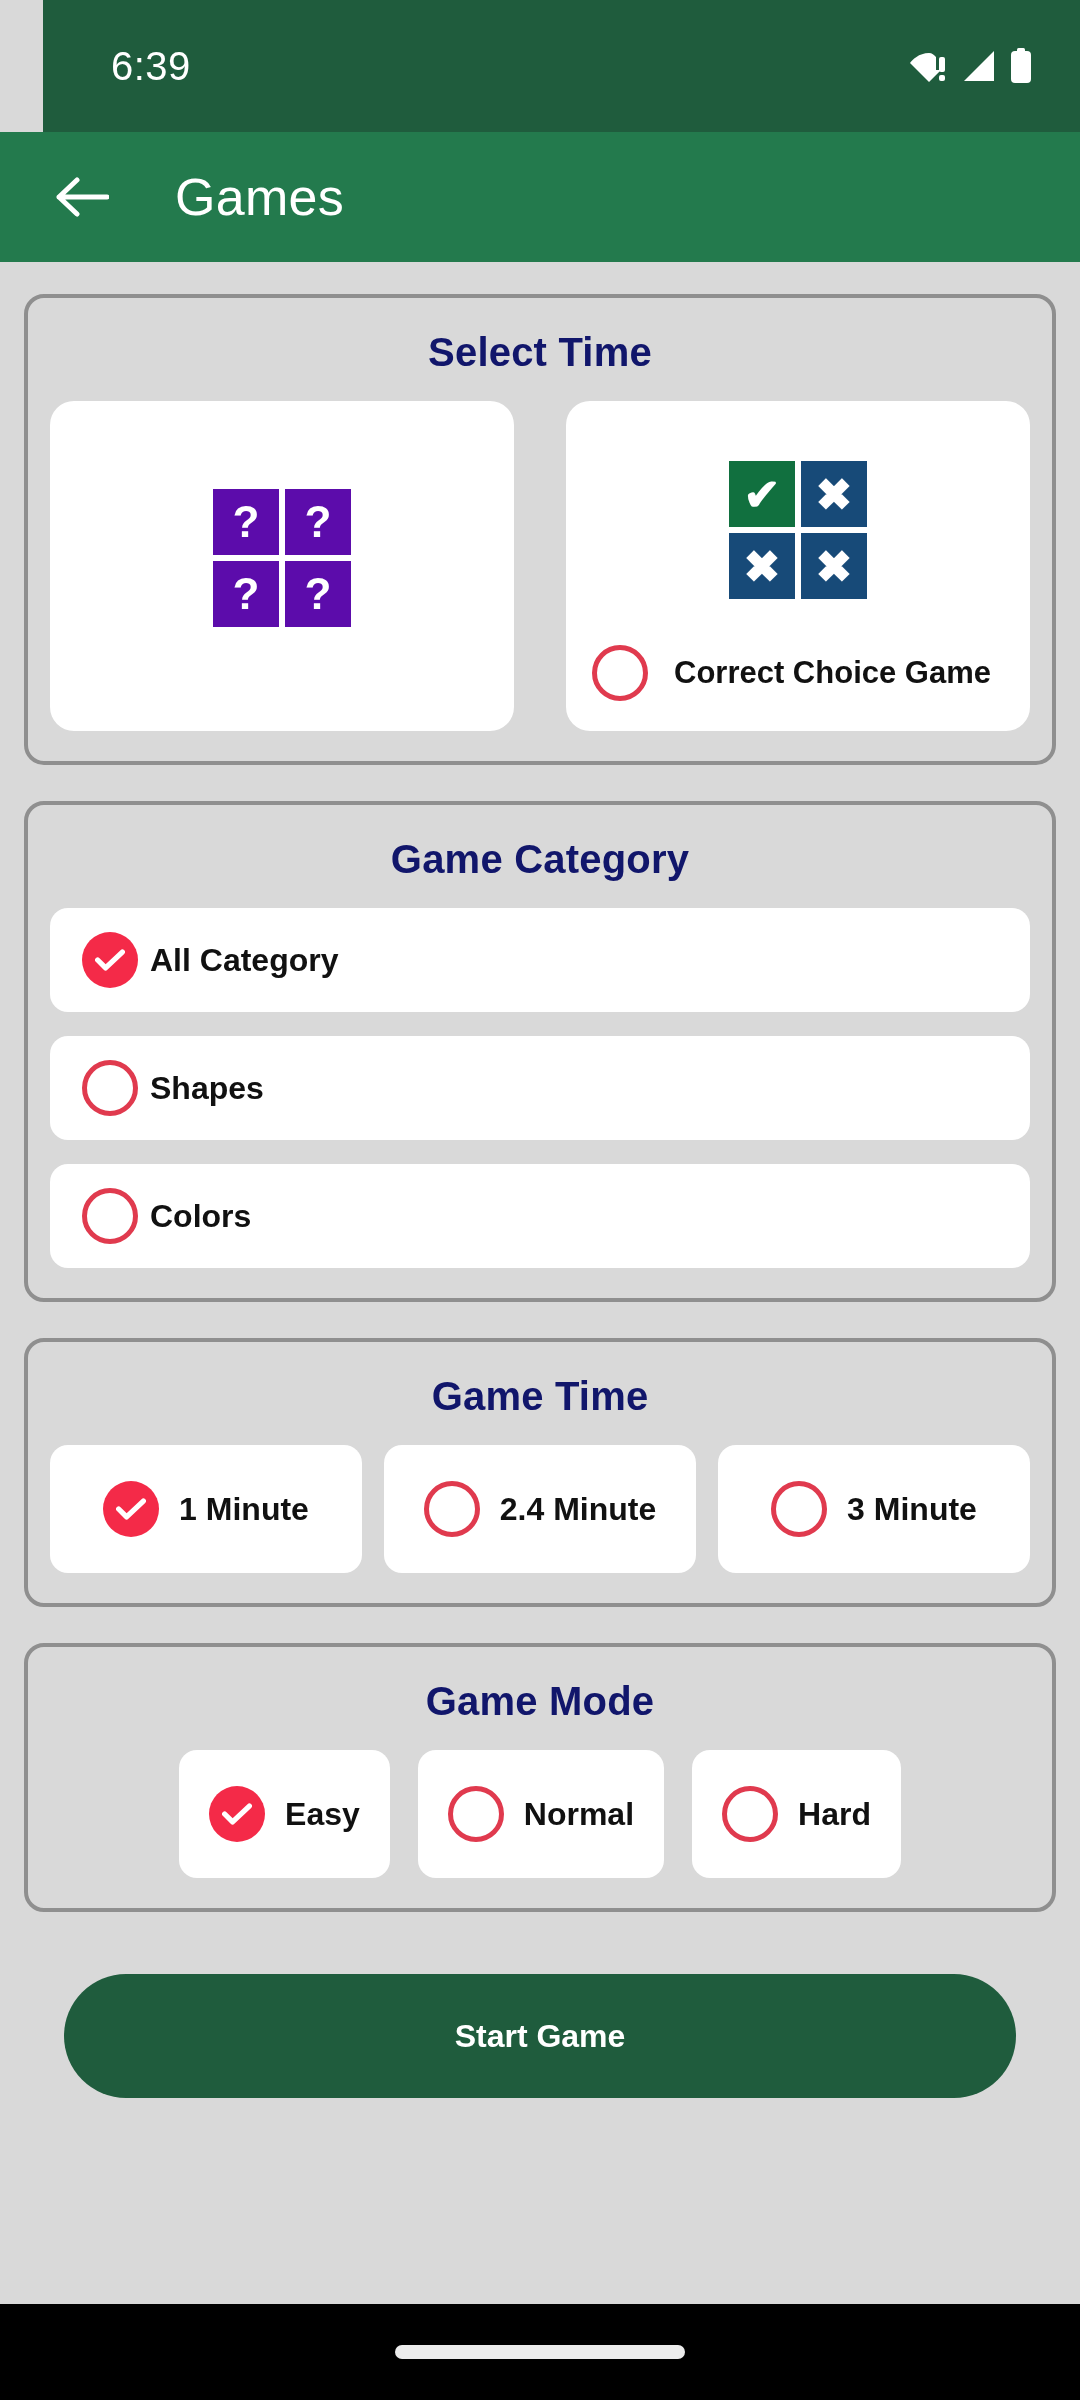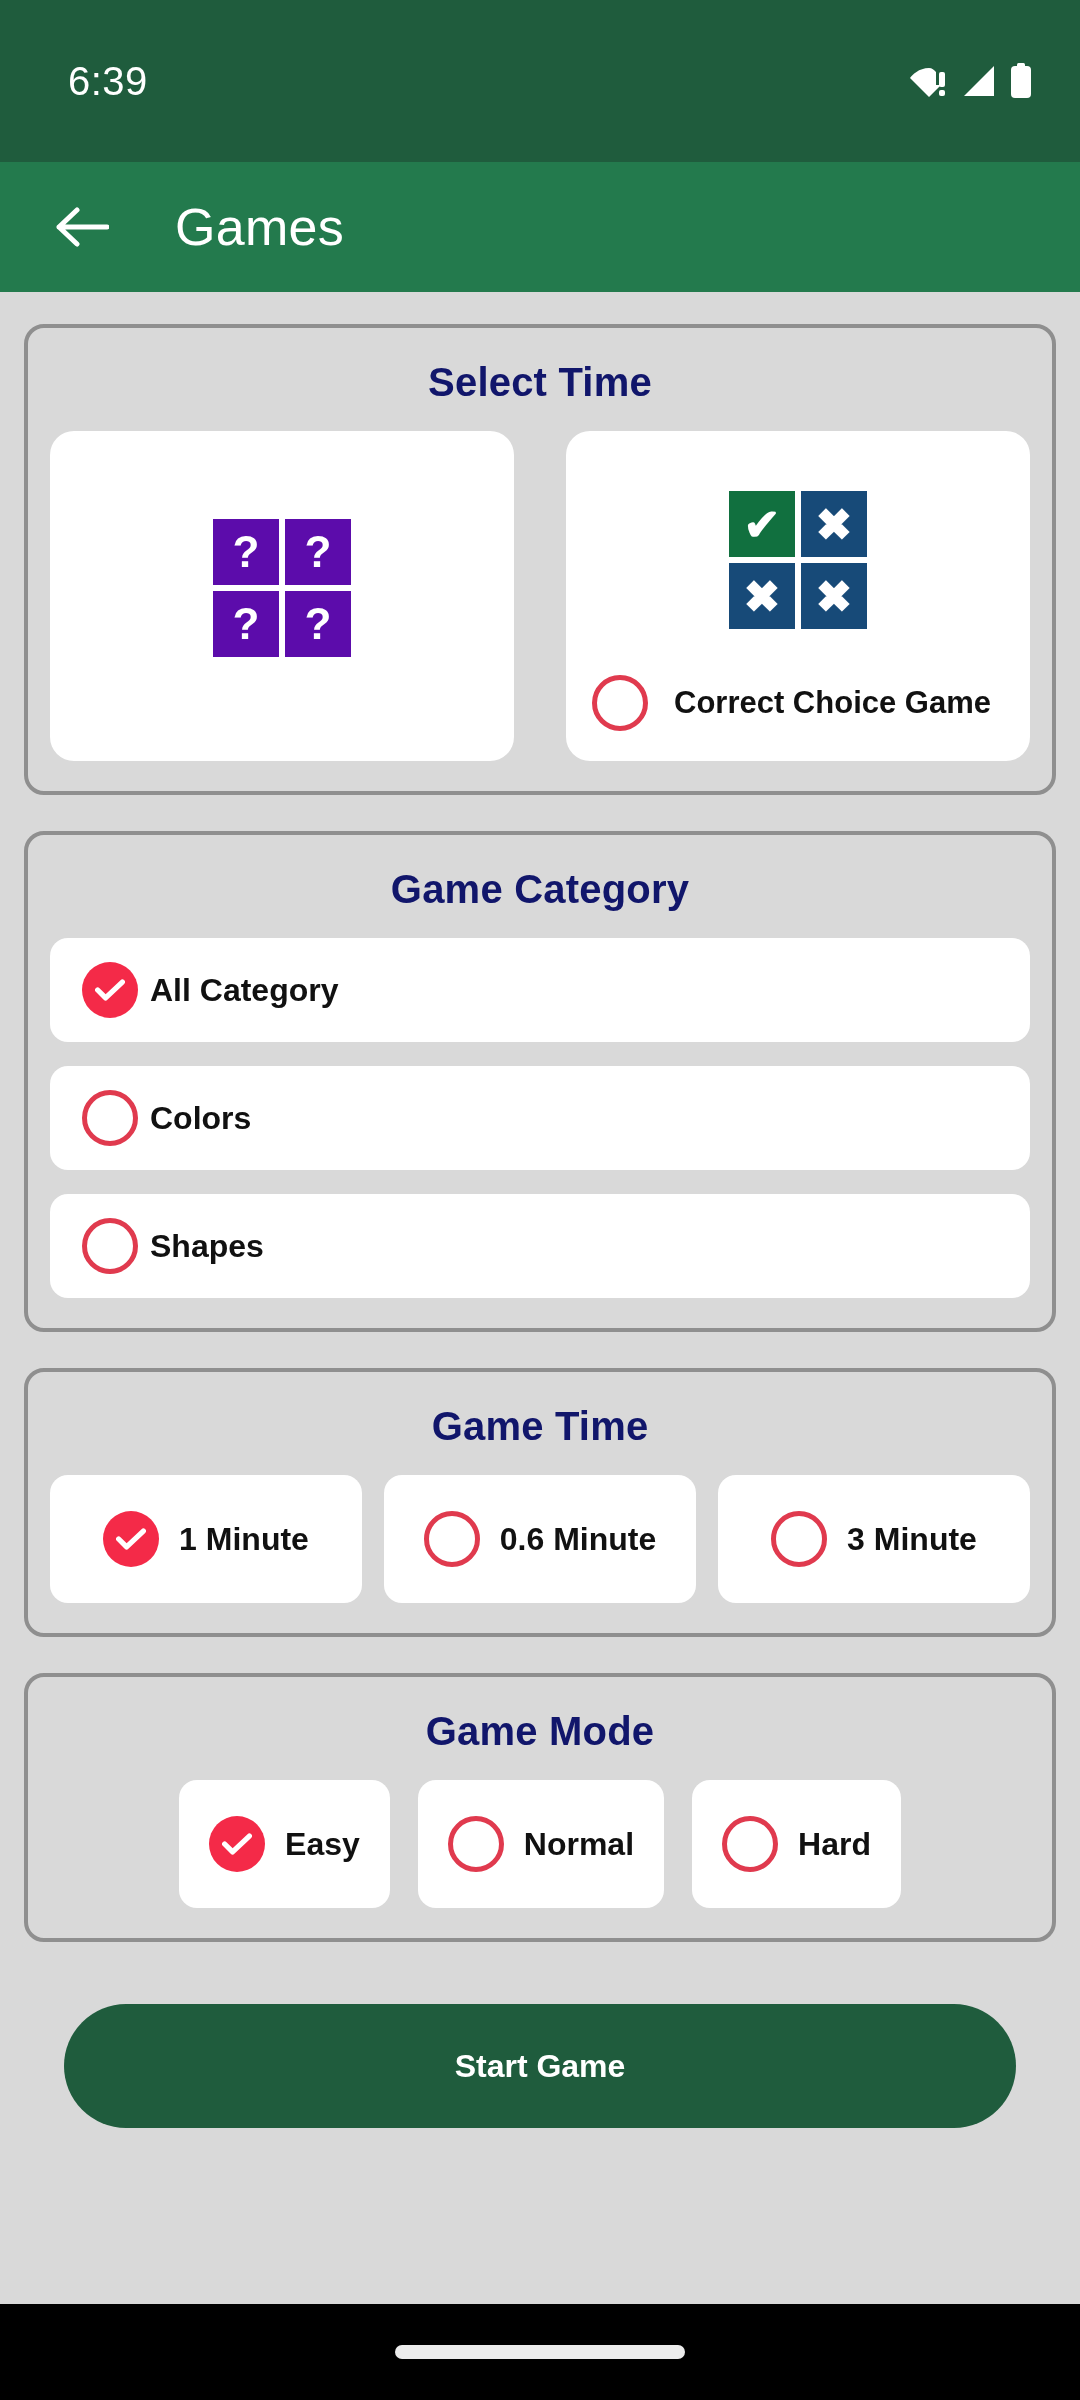--- a/index.html
+++ b/index.html
@@ -14,27 +14,28 @@
     position: relative;
     width: 1080px;
     height: 2400px;
     background: #d9d9d9;
     display: flex;
     flex-direction: column;
   }
 
   
   .statusbar {
-    height: 162px;
+    height: 132px;
     background: #1f5c3d;
     display: flex;
     align-items: center;
     justify-content: space-between;
     padding: 0 48px 0 68px;
     flex: 0 0 auto;
+    margin-left: 43px;
   }
   .status-time {
     color: #ffffff;
     font-size: 40px;
     letter-spacing: 0.5px;
   }
   .status-icons {
     display: flex;
     align-items: center;
     gap: 14px;
@@ -320,45 +321,45 @@
         <span class="radio on">
           <svg width="30" height="24" viewBox="0 0 34 26">
             <path d="M3 13 L12 22 L31 4" stroke="#fff" stroke-width="6" fill="none" stroke-linecap="round" stroke-linejoin="round"></path>
           </svg>
         </span>
         <span class="cat-label">All Category</span>
       </div>
 
       <div class="cat-row">
         <span class="radio off"></span>
-        <span class="cat-label">Colors</span>
+        <span class="cat-label">Shapes</span>
       </div>
 
       <div class="cat-row">
         <span class="radio off"></span>
-        <span class="cat-label">Shapes</span>
+        <span class="cat-label">Colors</span>
       </div>
     </div>
 
     <div class="section">
       <div class="section-title">Game Time</div>
       <div class="pill-row time-row">
 
         <div class="pill">
           <span class="radio on">
             <svg width="30" height="24" viewBox="0 0 34 26">
               <path d="M3 13 L12 22 L31 4" stroke="#fff" stroke-width="6" fill="none" stroke-linecap="round" stroke-linejoin="round"></path>
             </svg>
           </span>
           <span class="pill-label">1 Minute</span>
         </div>
 
         <div class="pill">
           <span class="radio off"></span>
-          <span class="pill-label">0.6 Minute</span>
+          <span class="pill-label">2.4 Minute</span>
         </div>
 
         <div class="pill">
           <span class="radio off"></span>
           <span class="pill-label">3 Minute</span>
         </div>
 
       </div>
     </div>
 

